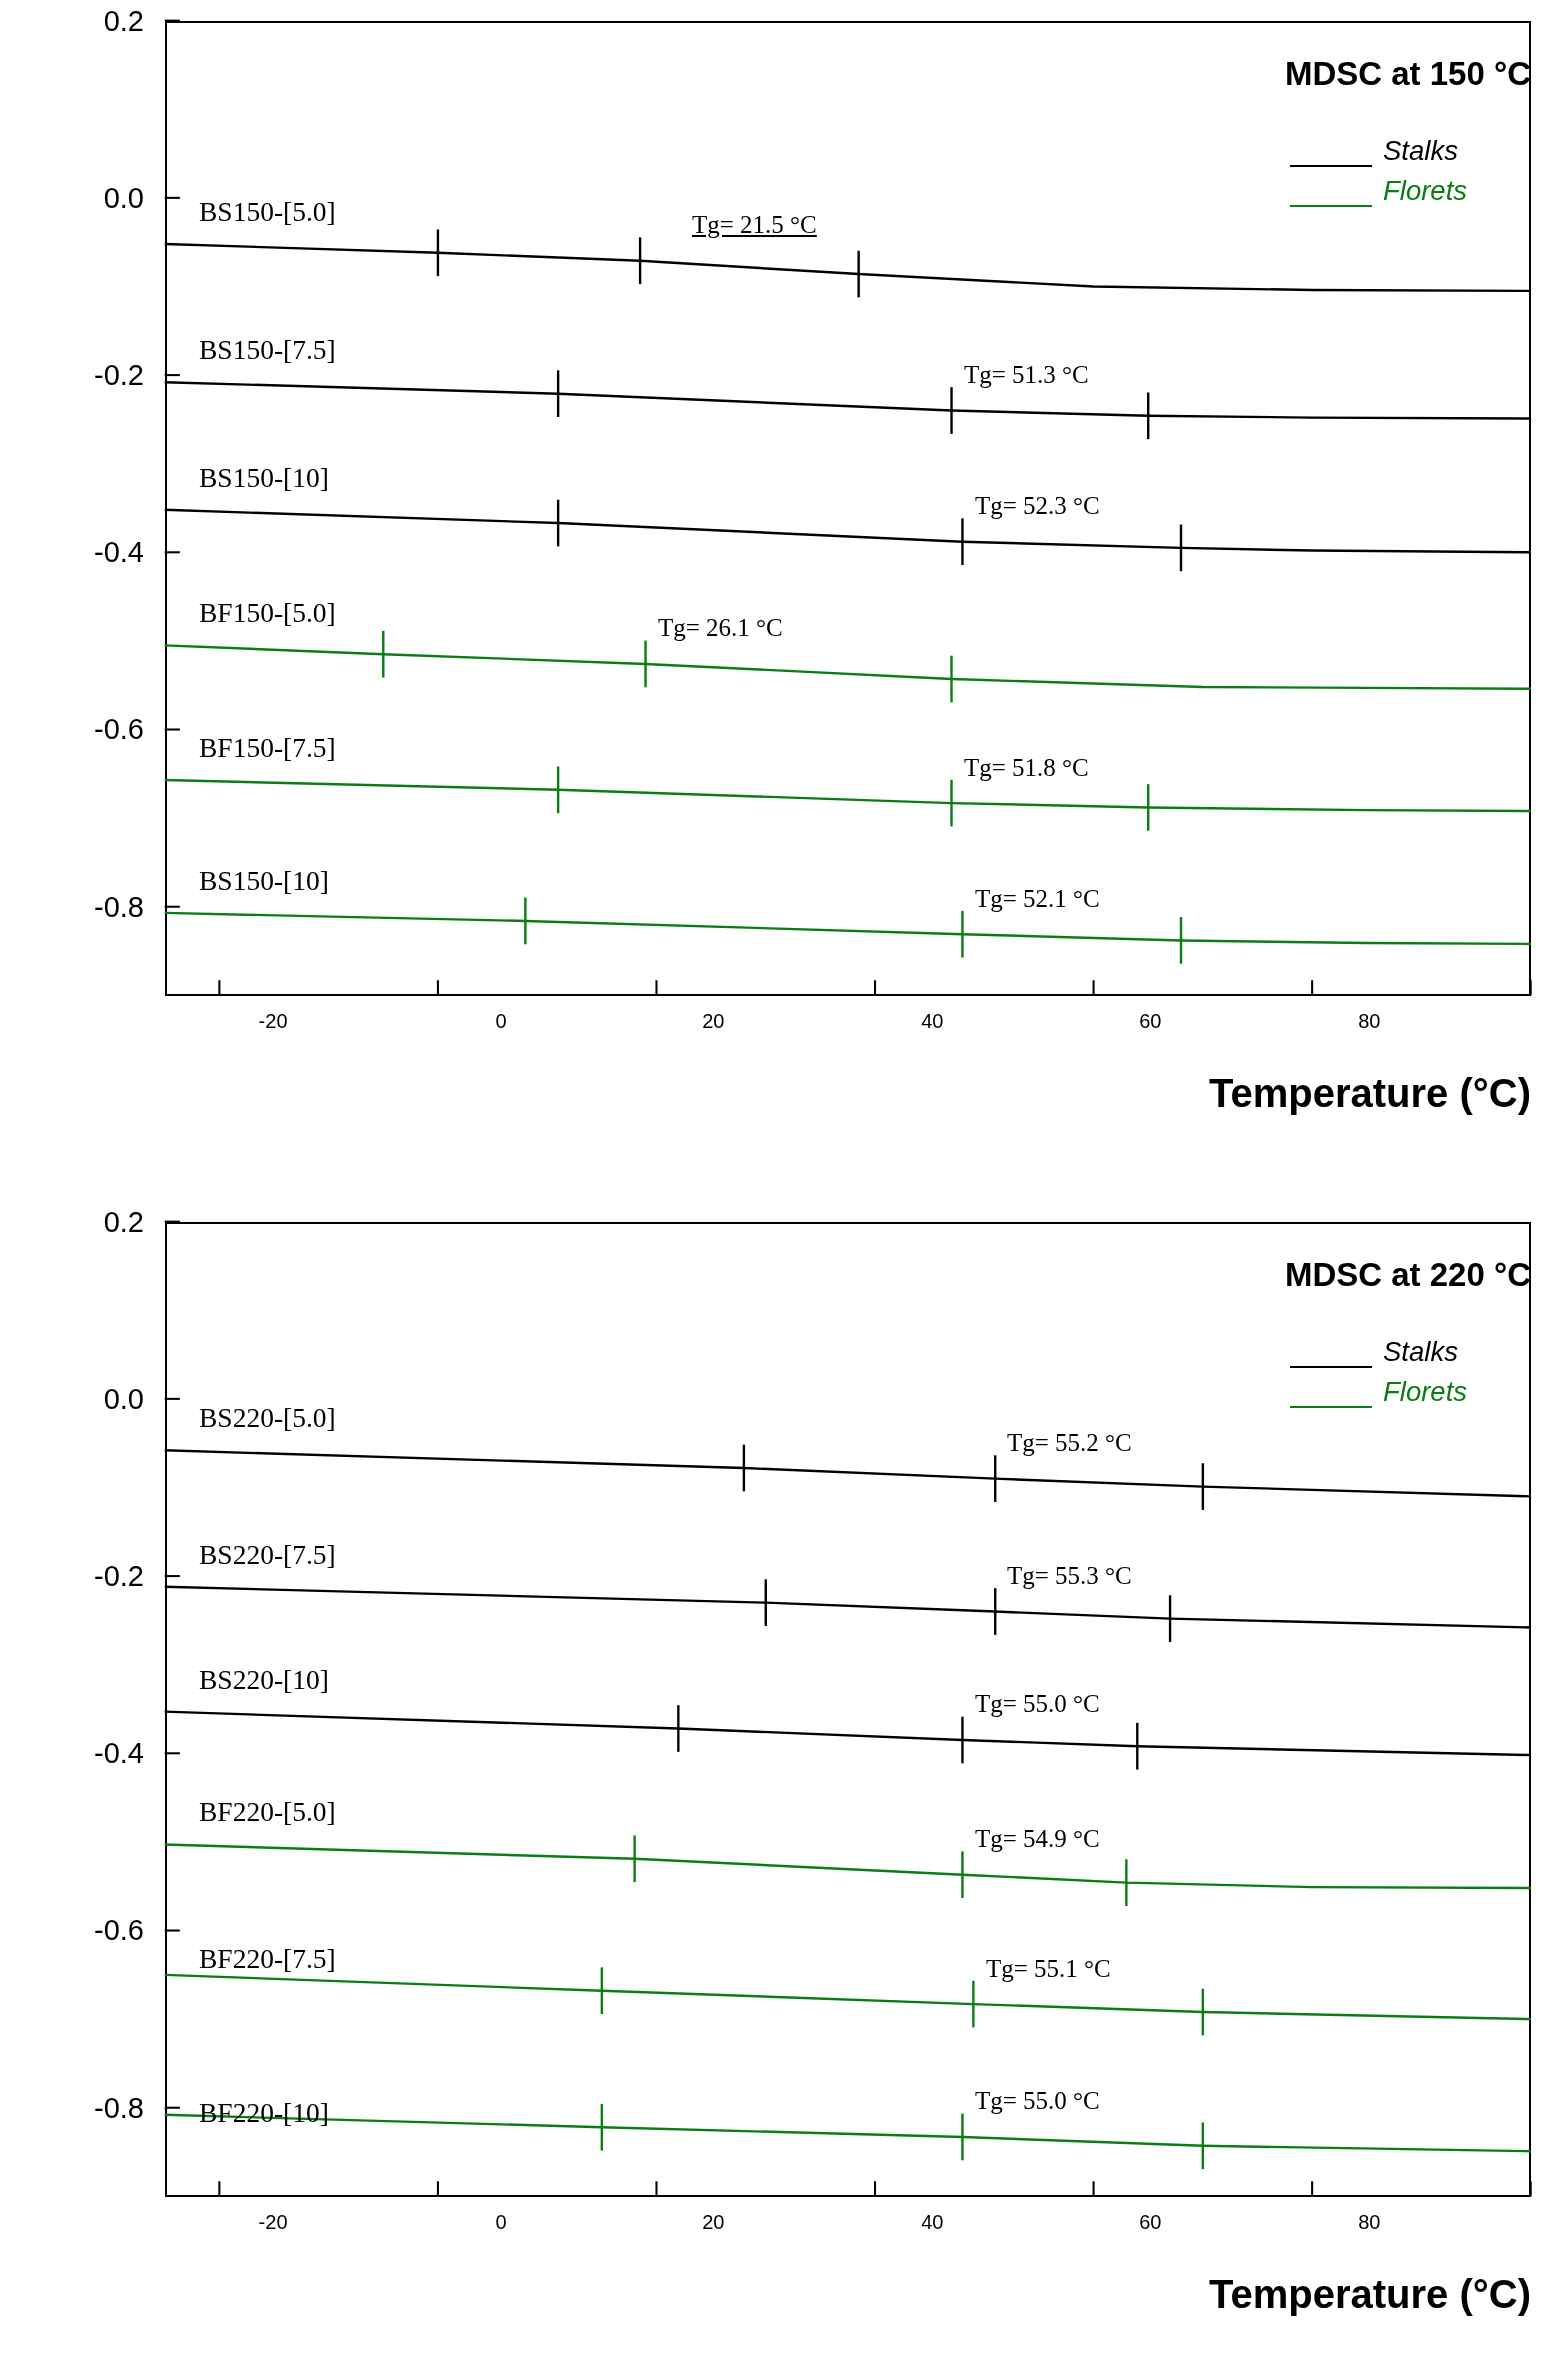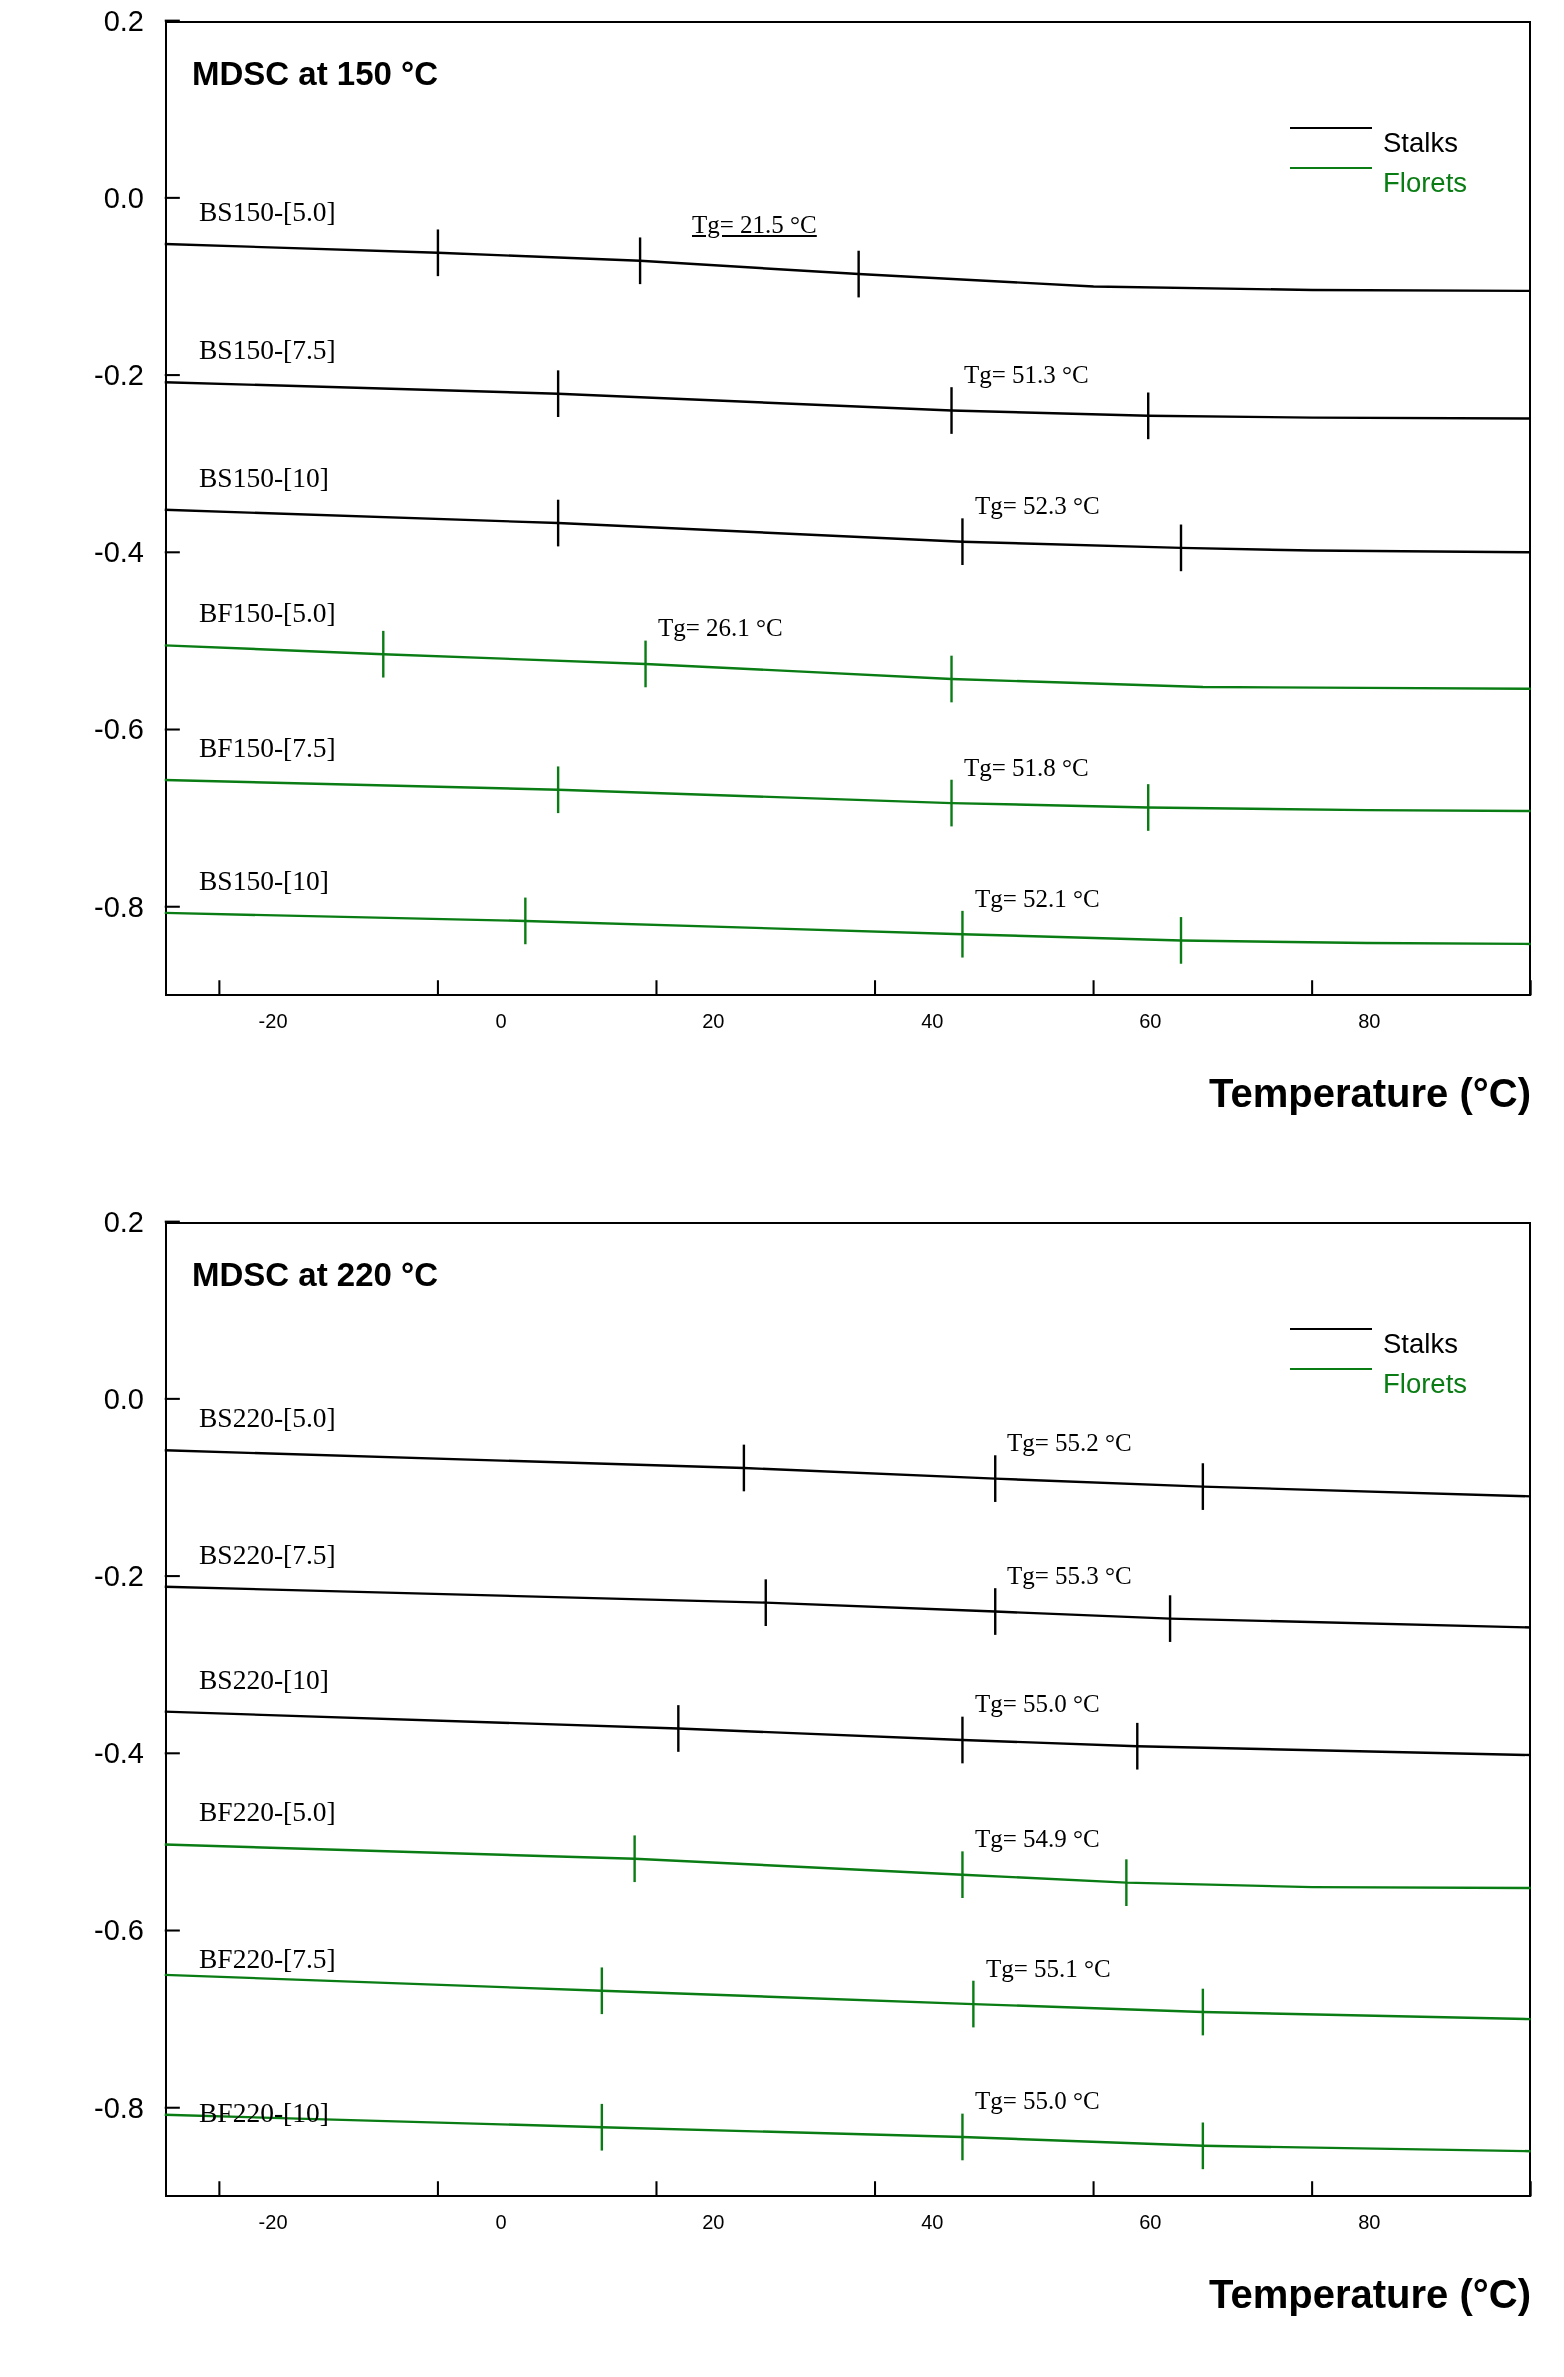--- a/index.html
+++ b/index.html
@@ -66,45 +66,45 @@
   .xtick {
     position: absolute;
     width: 137px;
     text-align: right;
     font-size: 20px;
     transform: translateX(-50%);
   }
   .chart-title {
     position: absolute;
     width: 100%;
-    text-align: left;
+    text-align: right;
     font-size: 33px;
     font-weight: bold;
-    margin-left: 27px;
   }
   .curve-label {
     position: absolute;
     font-size: 27.5px;
     font-family: "Liberation Serif", serif;
     white-space: nowrap;
   }
   .tg-label {
     position: absolute;
     font-size: 25px;
     font-family: "Liberation Serif", serif;
     white-space: nowrap;
   }
   .legend {
     position: absolute;
     font-size: 27.5px;
   }
   .legend-row {
     display: flex;
-    align-items: flex-start;
+    align-items: flex-end;
     height: 40px;
+    font-style: italic;
   }
   .legend-line {
     width: 82px;
     height: 0;
     border-top: 2.1px solid #000;
     margin-right: 11px;
   }
   .legend-line.green { border-top-color: #0a7c14; }
   .legend-text { font-size: 27.5px; }
   .legend-text.green { color: #0a7c14; }

